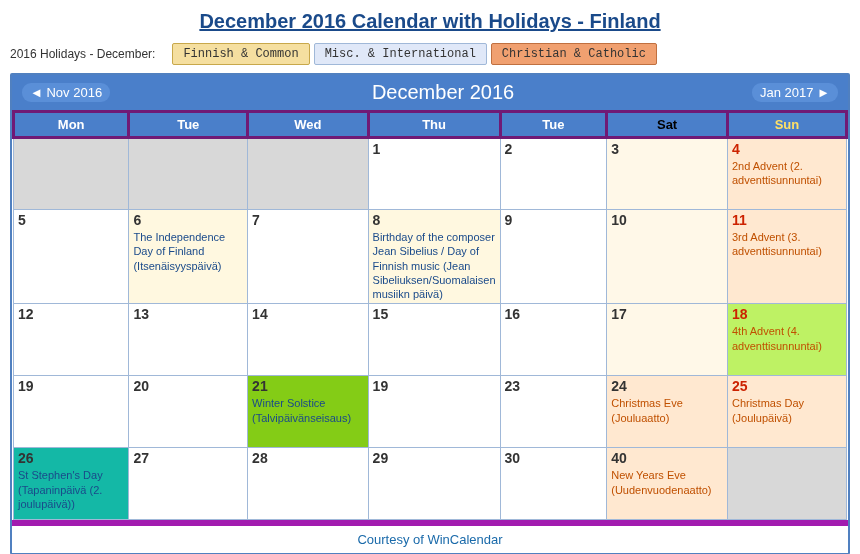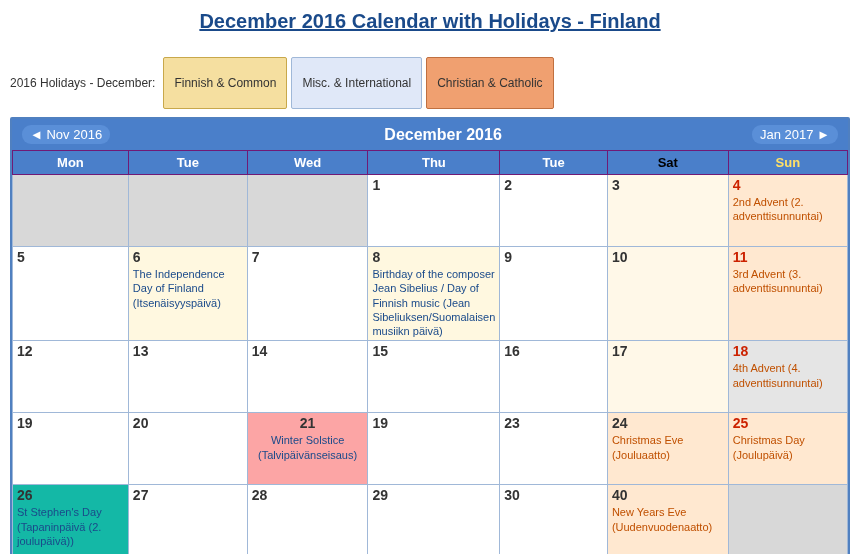--- a/index.html
+++ b/index.html
@@ -8,42 +8,43 @@
       background: #fff;
       width: 860px;
       min-height: 554px;
       padding: 10px;
     }
     .page-title {
       text-align: center;
       font-size: 20px;
       color: #1a4a8a;
       text-decoration: underline;
-      margin-bottom: 24px;
+      margin-bottom: 10px;
       font-weight: bold;
     }
     .holiday-bar {
       display: flex;
       align-items: center;
       margin-bottom: 8px;
       font-size: 12px;
       color: #333;
     }
     .holiday-bar-label {
-      margin-right: 8px;
+      margin-right: 17px;
       white-space: nowrap;
       text-align: center;
     }
     .holiday-btn {
-      padding: 18px 10px;
+      padding: 3px 10px;
       border: 1px solid #ccc;
       font-size: 12px;
       cursor: pointer;
       margin-right: 4px;
       border-radius: 2px;
+      font-family: Liberation Mono, monospace;
     }
     .holiday-btn.finnish {
       background: #f5dfa0;
       border-color: #c8a84b;
       color: #333;
     }
     .holiday-btn.christian {
       background: #f0a070;
       border-color: #c07040;
       color: #333;
@@ -70,36 +71,36 @@
       text-decoration: none;
       cursor: pointer;
       background: #5a8fd8;
       padding: 2px 8px;
       border-radius: 9px;
       white-space: nowrap;
     }
     .calendar-month-title {
       flex: 1;
       text-align: center;
-      font-size: 16px;
-      font-weight: bold;
+      font-size: 20px;
+      font-weight: normal;
       color: #fff;
       margin-left: 24px;
     }
     .cal-table {
       width: 100%;
       border-collapse: collapse;
     }
     .cal-table th {
       background: #4a7fca;
       color: #fff;
       text-align: center;
       padding: 4px 0;
       font-size: 13px;
-      border: 1px solid #701a75;
+      border: 3px solid #701a75;
     }
     .cal-table th.sat {
       color: #000000;
     }
     .cal-table th.sun {
       color: #ffe066;
     }
     .cal-table td {
       border: 1px solid #a0b8d8;
       vertical-align: top;
@@ -220,30 +221,30 @@
           </td>
           <td>
             <span class="day-num">15</span>
           </td>
           <td>
             <span class="day-num">16</span>
           </td>
           <td class="sat-col">
             <span class="day-num sat-num">17</span>
           </td>
-          <td class="sun-col" style="background: #e5e5e5;"><span class="day-num sun-num">18</span><span class="holiday-text orange">4th Advent (4. adventtisunnuntai)</span></td>
+          <td class="sun-col" style="background: #bef264;"><span class="day-num sun-num">18</span><span class="holiday-text orange">4th Advent (4. adventtisunnuntai)</span></td>
         </tr>
         <tr>
           <td>
             <span class="day-num">19</span>
           </td>
           <td>
             <span class="day-num">20</span>
           </td>
-          <td style="background: #fca5a5; text-align: center;"><span class="day-num">21</span><span class="holiday-text">Winter Solstice (Talvipäivänseisaus)</span></td>
+          <td style="background: #84cc16;"><span class="day-num">21</span><span class="holiday-text">Winter Solstice (Talvipäivänseisaus)</span></td>
           <td>
             <span class="day-num">19</span>
           </td>
           <td>
             <span class="day-num">23</span>
           </td>
           <td class="sat-col" style="background: rgb(255, 232, 208);"><span class="day-num sat-num">24</span><span class="holiday-text orange">Christmas Eve (Jouluaatto)</span></td>
           <td class="sun-col" style="background: rgb(255, 232, 208);"><span class="day-num sun-num">25</span><span class="holiday-text orange">Christmas Day (Joulupäivä)</span></td>
         </tr>
         <tr>

